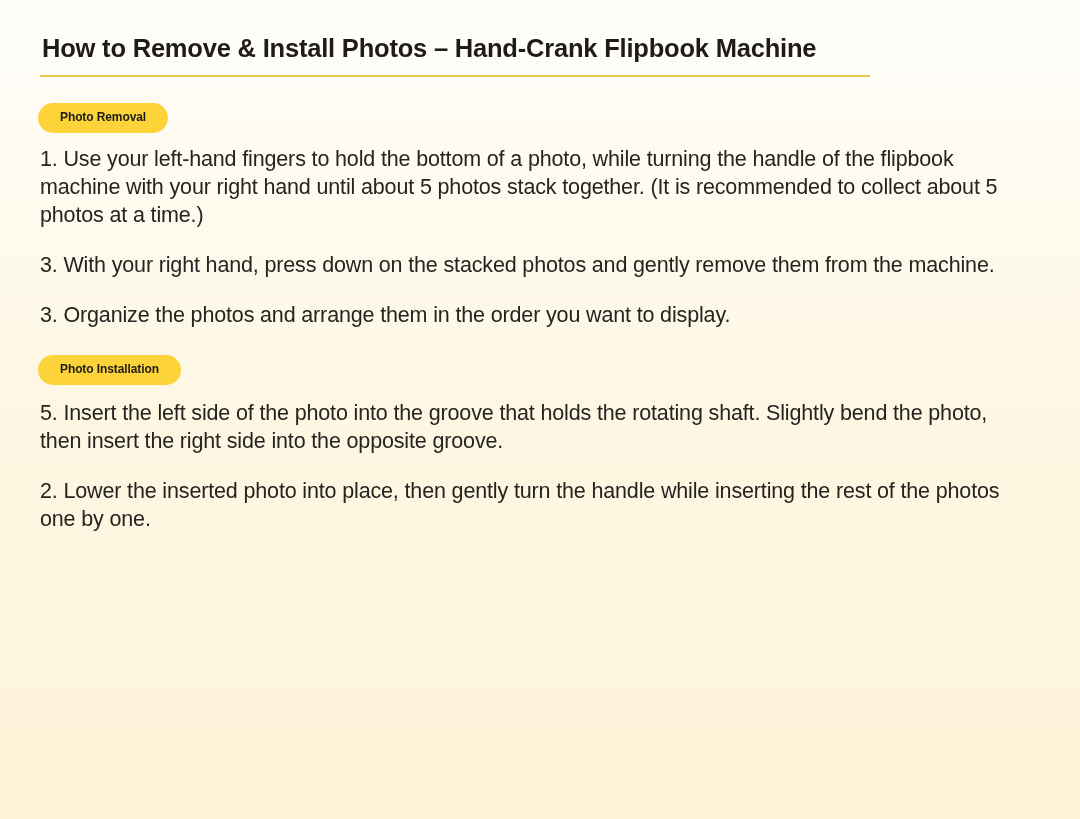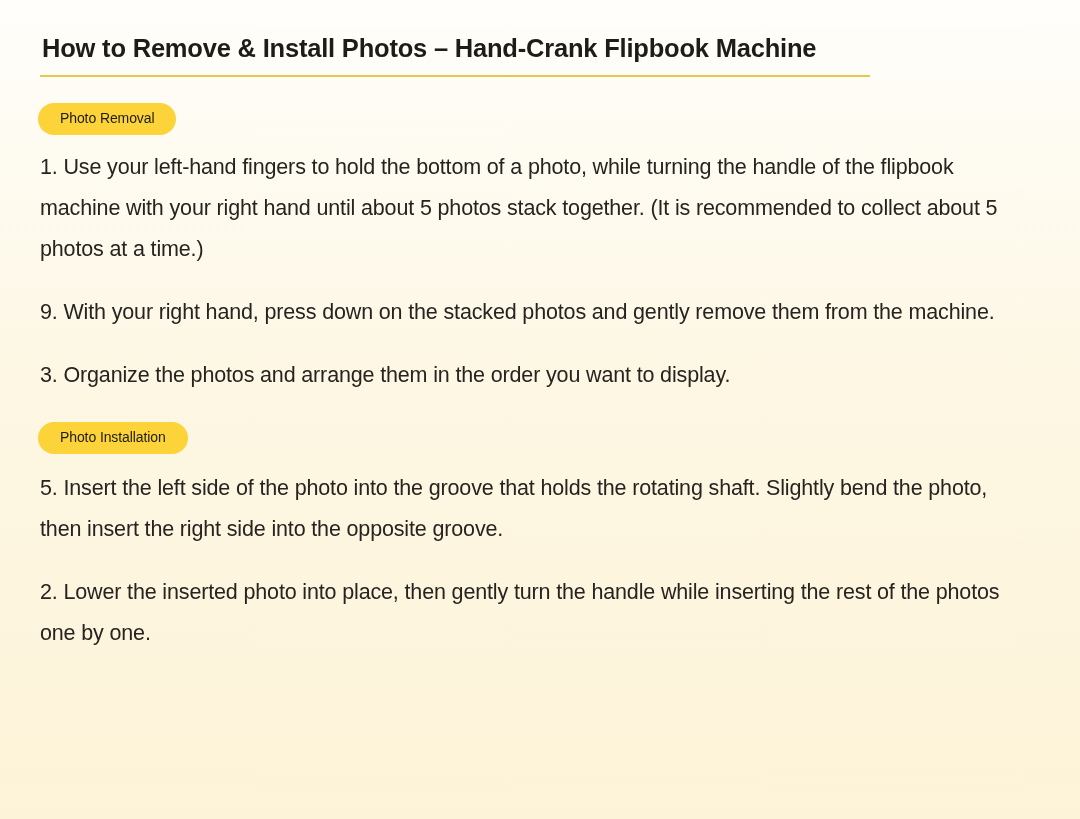--- a/index.html
+++ b/index.html
@@ -32,36 +32,36 @@
   .title-rule {
     height: 2px;
     width: 830px;
     background: #e8c84a;
     margin: 0 0 0 2px;
   }
   .section-badge {
     display: inline-block;
     background: #fcd338;
     color: #1f1c18;
-    font-size: 14px;
-    font-weight: normal;
+    font-size: 12px;
+    font-weight: bold;
     letter-spacing: -0.1px;
     border-radius: 22px;
     padding: 7px 22px 9px 22px;
     margin: 26px 0 10px 0;
   }
   .section-badge.second {
   }
   .steps {
     margin: 0;
     padding: 0 4px 0 2px;
   }
   .step {
     font-size: 21.5px;
-    line-height: 41px;
+    line-height: 28px;
     color: #262320;
     margin: 0 0 22px 0;
     max-width: 1005px;
     letter-spacing: -0.15px;
   }
   .step:last-child {
     margin-bottom: 0;
   }
   .block-removal { margin-top: 2px; }
   .block-install { margin-top: 4px; }
@@ -71,21 +71,21 @@
 
 <div class="page">
 
   <h1 class="doc-title">How to Remove &amp; Install Photos – Hand-Crank Flipbook Machine</h1>
   <div class="title-rule"></div>
 
   <div class="section-removal">
     <div class="section-badge">Photo Removal</div>
     <div class="steps block-removal">
       <p class="step">1. Use your left-hand fingers to hold the bottom of a photo, while turning the handle of the flipbook machine with your right hand until about 5 photos stack together. (It is recommended to collect about 5 photos at a time.)</p>
-      <p class="step">9. With your right hand, press down on the stacked photos and gently remove them from the machine.</p>
+      <p class="step">3. With your right hand, press down on the stacked photos and gently remove them from the machine.</p>
       <p class="step">3. Organize the photos and arrange them in the order you want to display.</p>
     </div>
   </div>
 
   <div class="section-install">
     <div class="section-badge second">Photo Installation</div>
     <div class="steps block-install">
       <p class="step">5. Insert the left side of the photo into the groove that holds the rotating shaft. Slightly bend the photo, then insert the right side into the opposite groove.</p>
       <p class="step">2. Lower the inserted photo into place, then gently turn the handle while inserting the rest of the photos one by one.</p>
     </div>

